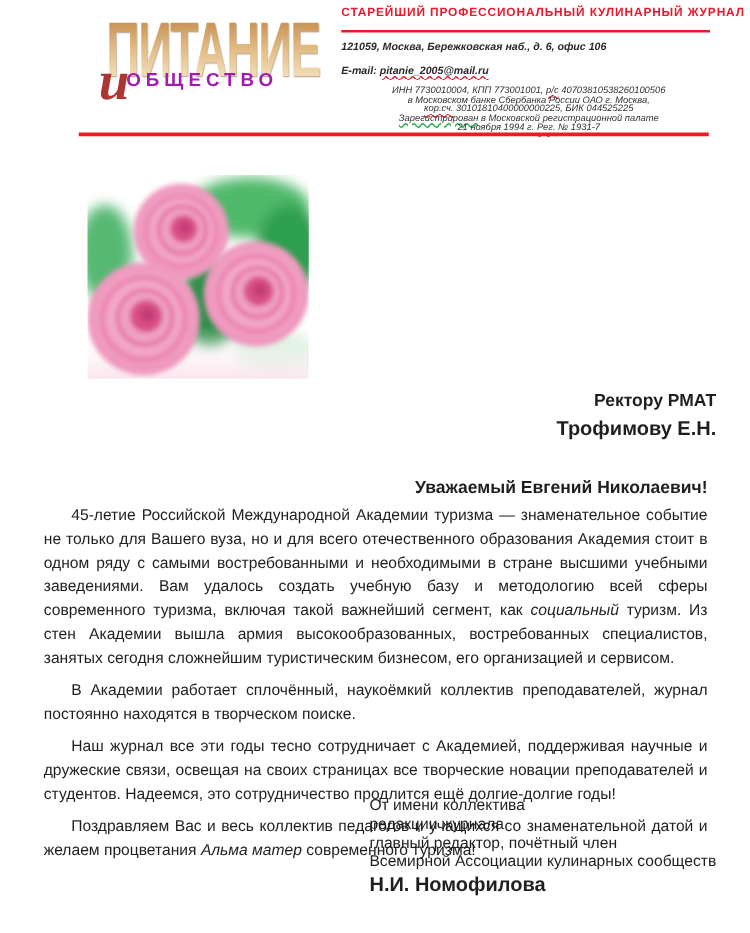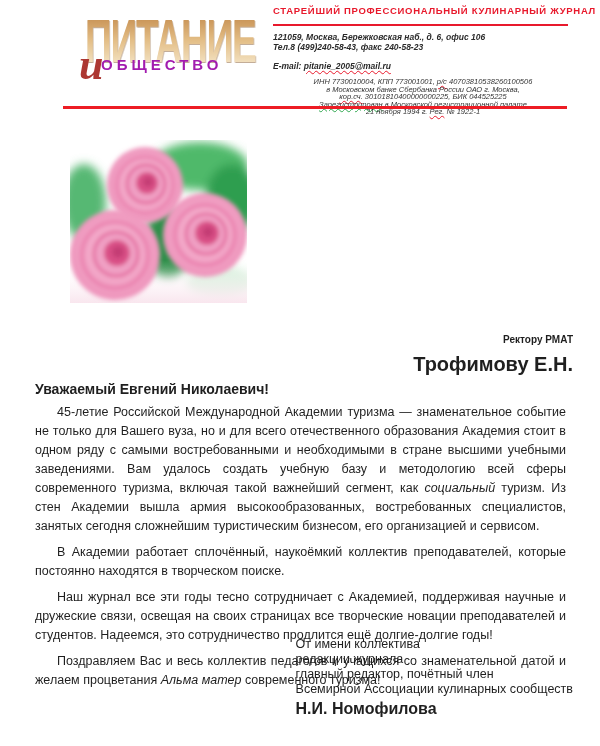--- a/index.html
+++ b/index.html
@@ -34,26 +34,26 @@
   .sp-green{text-decoration-line:underline;text-decoration-style:wavy;
             text-decoration-color:#2fa84f;text-decoration-thickness:1px;}
 
   .head-rule-thick{position:absolute;left:63px;top:106px;width:504px;height:3px;background:#ed1c24;}
 
   
   .roses{position:absolute;left:70px;top:140px;width:177px;height:163px;}
 
   
   .recipient{position:absolute;top:312px;right:27px;text-align:right;}
-  .recipient .r1{font-weight:700;font-size:10px;line-height:16px;margin-top:20px;}
-  .recipient .r2{font-weight:700;font-size:20px;line-height:22px;margin-top:5px;margin-left:12px;}
+  .recipient .r1{font-weight:700;font-size:14px;line-height:16px;}
+  .recipient .r2{font-weight:700;font-size:16px;line-height:22px;margin-top:5px;margin-left:12px;}
 
   
   .letter{position:absolute;left:35px;top:381px;width:531px;}
-  .salutation{text-align:left;font-weight:700;font-size:14px;margin:0 0 6px 0;}
+  .salutation{text-align:right;font-weight:700;font-size:14px;margin:0 0 6px 0;}
   .letter p{margin:0 0 7px 0;font-size:12.5px;line-height:19px;text-align:justify;
             text-indent:22px;}
   .letter p .it{font-style:italic;}
 
   
   .signature{position:absolute;top:637px;right:27px;text-align:left;
              font-size:12.5px;line-height:15px;}
   .signature .sig-name{font-weight:700;font-size:16px;line-height:20px;margin-top:2px;}
 </style>
 </head>
@@ -65,32 +65,31 @@
     <span class="logo-title">ПИТАНИЕ</span>
     <span class="logo-and">и</span>
     <span class="logo-sub">ОБЩЕСТВО</span>
   </div>
 
   <div class="head-right">
     <div class="tagline">СТАРЕЙШИЙ ПРОФЕССИОНАЛЬНЫЙ КУЛИНАРНЫЙ ЖУРНАЛ</div>
     <div class="head-rule-thin"></div>
     <div class="addr">
       <div>121059, Москва, Бережковская наб., д. 6, офис 106</div>
-      <div>Тел.8 (499)240-58-43, факс 240-58-23</div>
     </div>
     <div class="email-row">
       <span>E-mail:</span>
       <span class="sp-red">pitanie_2005@mail.ru</span>
     </div>
     <div class="req">
       <div><span>ИНН 7730010004, КПП 773001001, </span><span class="sp-red">р/с</span><span> 40703810538260100506</span></div>
       <div>в Московском банке Сбербанка России ОАО г. Москва,</div>
       <div><span class="sp-red">кор.сч.</span><span> 30101810400000000225, БИК 044525225</span></div>
       <div><span class="sp-green">Зарегистрирован</span><span> в Московской регистрационной палате</span></div>
-      <div><span>21 ноября 1994 г.  </span><span class="sp-red">Рег.</span><span> № 1922-1</span></div>
+      <div><span>21 ноября 1994 г.  </span><span class="sp-red">Рег.</span><span> № 1931-7</span></div>
     </div>
   </div>
 
   <div class="head-rule-thick"></div>
 
   <div class="roses">
     <svg width="177" height="163" viewBox="0 0 177 163" xmlns="http://www.w3.org/2000/svg">
       <defs>
         <filter id="b5" x="-40%" y="-40%" width="180%" height="180%">
             <feGaussianBlur stdDeviation="5"></feGaussianBlur>
@@ -148,21 +147,21 @@
   </div>
 
   <div class="recipient">
     <div class="r1">Ректору РМАТ</div>
     <div class="r2">Трофимову Е.Н.</div>
   </div>
 
   <div class="letter">
     <div class="salutation">Уважаемый Евгений Николаевич!</div>
     <p><span>45-летие Российской Международной Академии туризма — знаменательное событие не только для Вашего вуза, но и для всего отечественного образования Академия стоит в одном ряду с самыми востребованными и необходимыми в стране высшими учебными заведениями. Вам удалось создать учебную базу и методологию всей сферы современного туризма, включая такой важнейший сегмент, как </span><span class="it">социальный</span><span> туризм. Из стен Академии вышла армия высокообразованных, востребованных специалистов, занятых сегодня сложнейшим туристическим бизнесом, его организацией и сервисом.</span></p>
-    <p>В Академии  работает сплочённый, наукоёмкий коллектив преподавателей, которые постоянно находятся в творческом поиске.</p>
+    <p>В Академии  работает сплочённый, наукоёмкий коллектив преподавателей, журнал постоянно находятся в творческом поиске.</p>
     <p>Наш журнал все эти годы тесно сотрудничает с Академией, поддерживая научные и дружеские связи, освещая на своих страницах все творческие новации преподавателей и студентов. Надеемся, это сотрудничество продлится ещё долгие-долгие годы!</p>
     <p><span>Поздравляем Вас и весь коллектив педагогов и учащихся со знаменательной датой и желаем процветания </span><span class="it">Альма матер</span><span> современного туризма!</span></p>
   </div>
 
   <div class="signature">
     <div>От имени коллектива</div>
     <div>редакции журнала</div>
     <div>главный редактор, почётный член</div>
     <div>Всемирной Ассоциации кулинарных сообществ</div>
     <div class="sig-name">Н.И. Номофилова</div>

